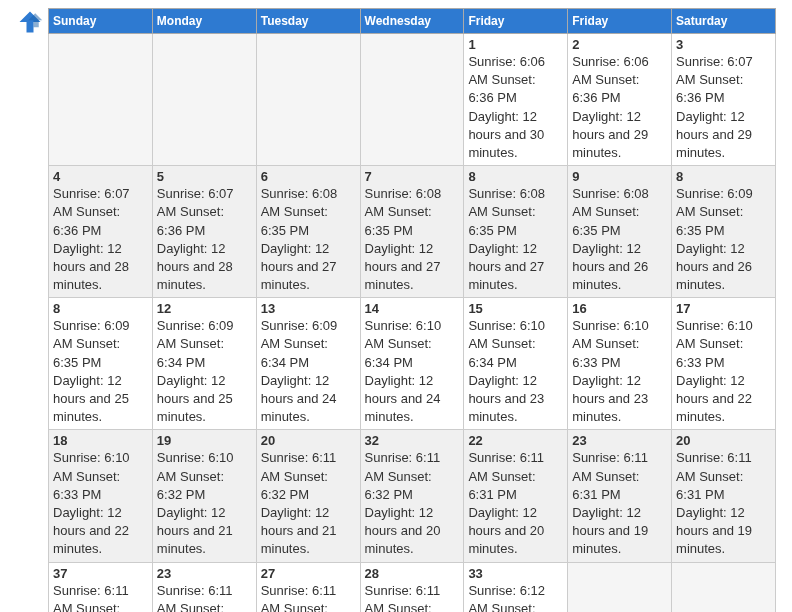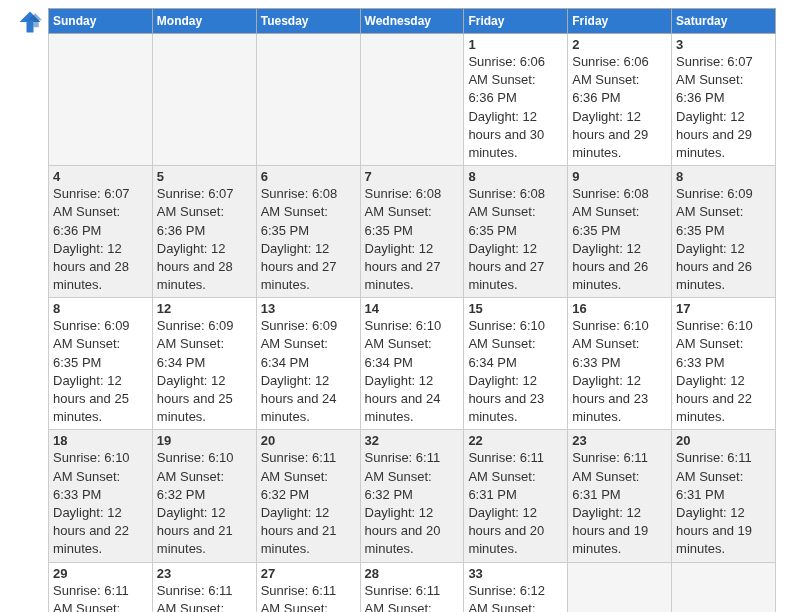--- a/index.html
+++ b/index.html
@@ -277,21 +277,21 @@
           </td>
           <td>
             <span class="day-number">20</span>
             <div class="day-info">Sunrise: 6:11 AM
 Sunset: 6:31 PM
 Daylight: 12 hours and 19 minutes.</div>
           </td>
         </tr>
         <tr>
           <td>
-            <span class="day-number">29</span>
+            <span class="day-number">37</span>
             <div class="day-info">Sunrise: 6:11 AM
 Sunset: 6:30 PM
 Daylight: 12 hours and 18 minutes.</div>
           </td>
           <td>
             <span class="day-number">23</span>
             <div class="day-info">Sunrise: 6:11 AM
 Sunset: 6:30 PM
 Daylight: 12 hours and 18 minutes.</div>
           </td>

